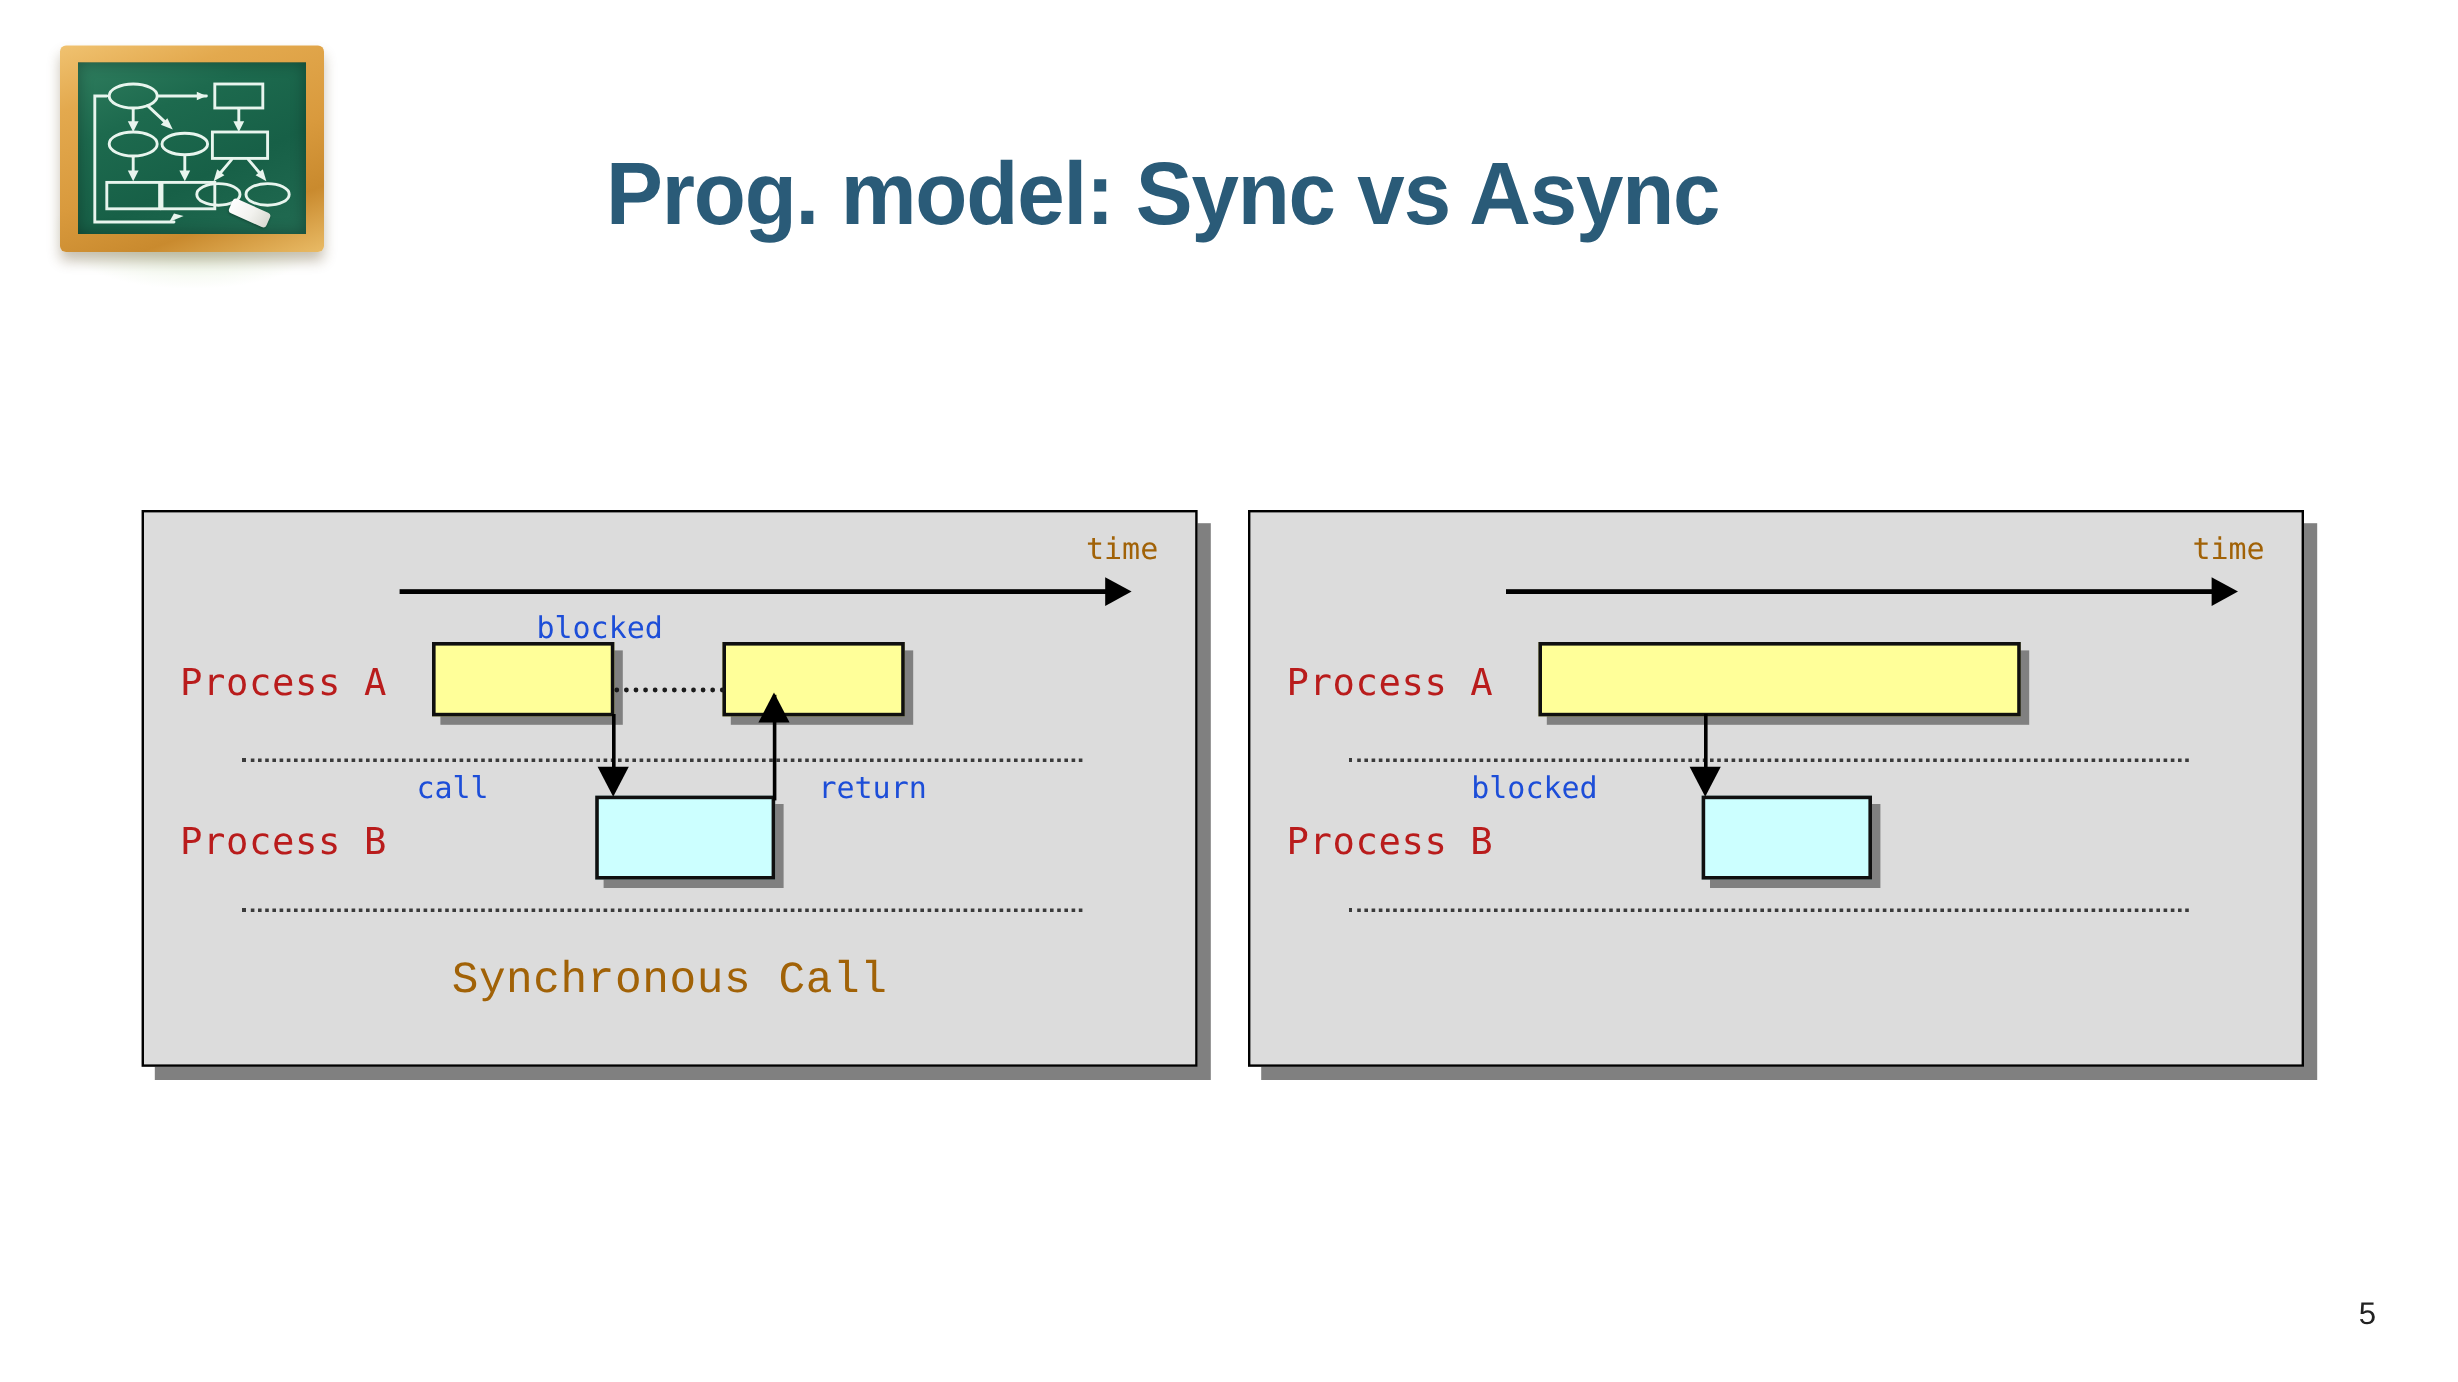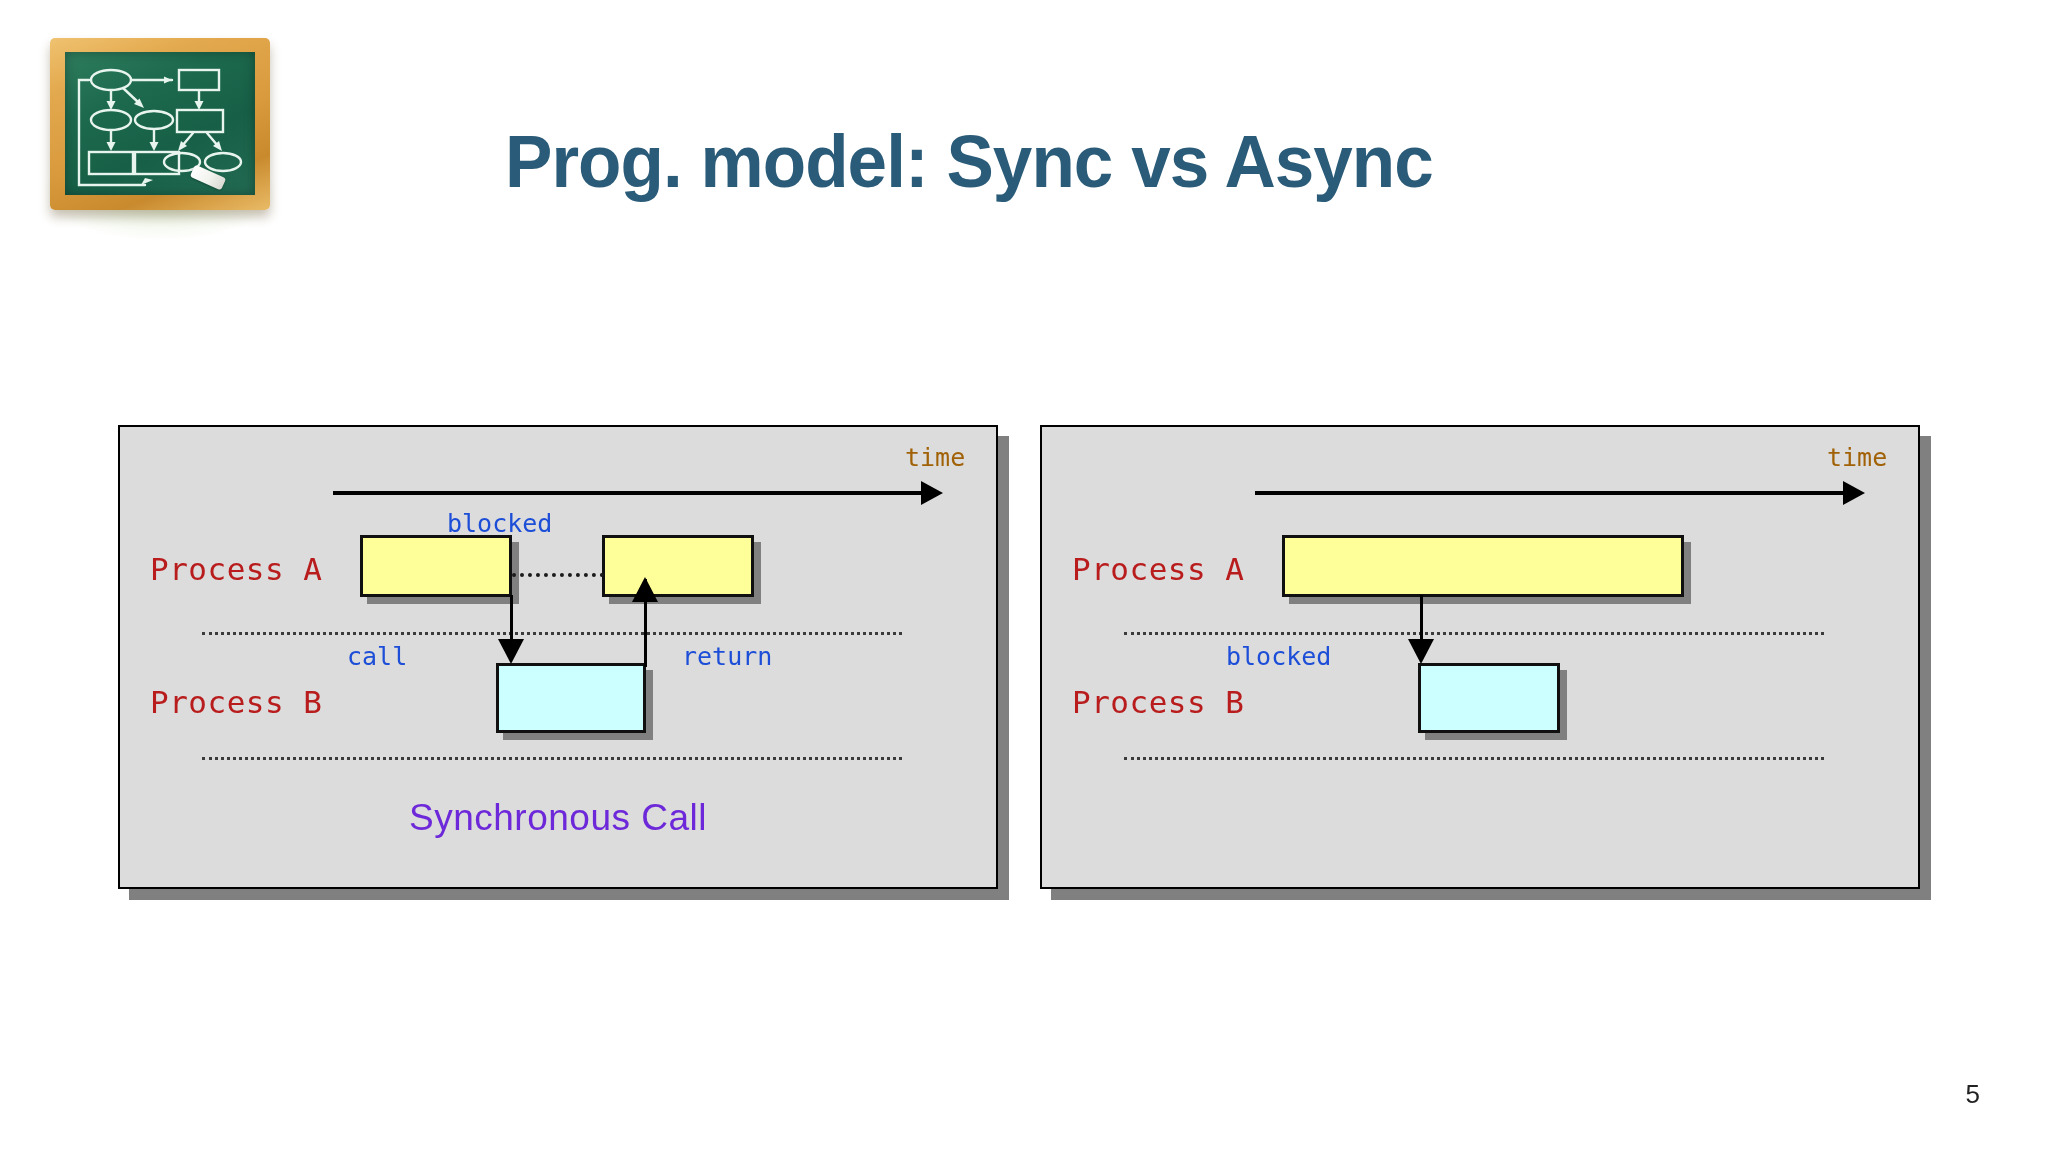--- a/index.html
+++ b/index.html
@@ -168,23 +168,23 @@
     border-right: 13px solid transparent;
     border-bottom: 25px solid #000000;
   }
 
   
   .panel-caption {
     position: absolute;
     width: 100%;
     text-align: center;
     font-size: 37px;
-    color: #6d28d9;
+    color: #a16207;
     letter-spacing: 0.5px;
-    font-family: Liberation Sans, sans-serif;
+    font-family: Liberation Mono, monospace;
   }
 
   
   #page-number {
     position: absolute;
     right: 68px;
     bottom: 42px;
     font-size: 26px;
     color: #222222;
     font-family: "Liberation Sans", sans-serif;

